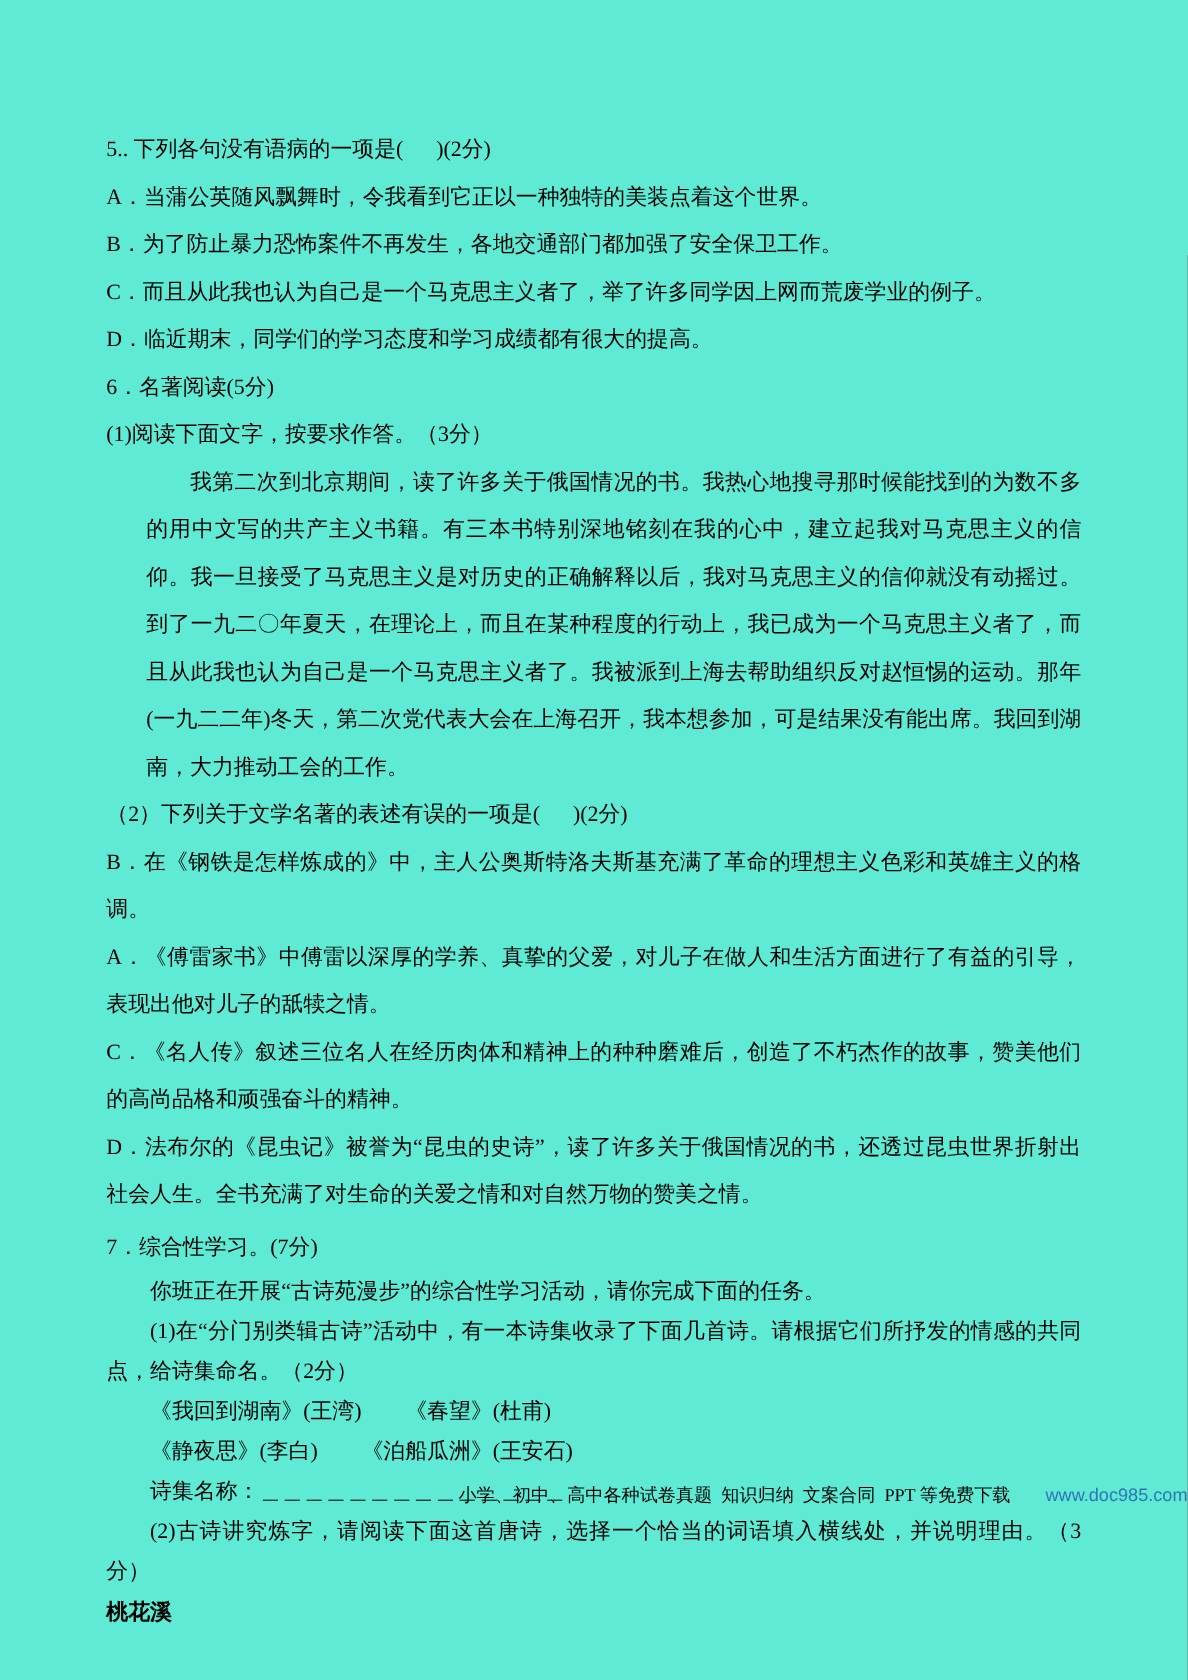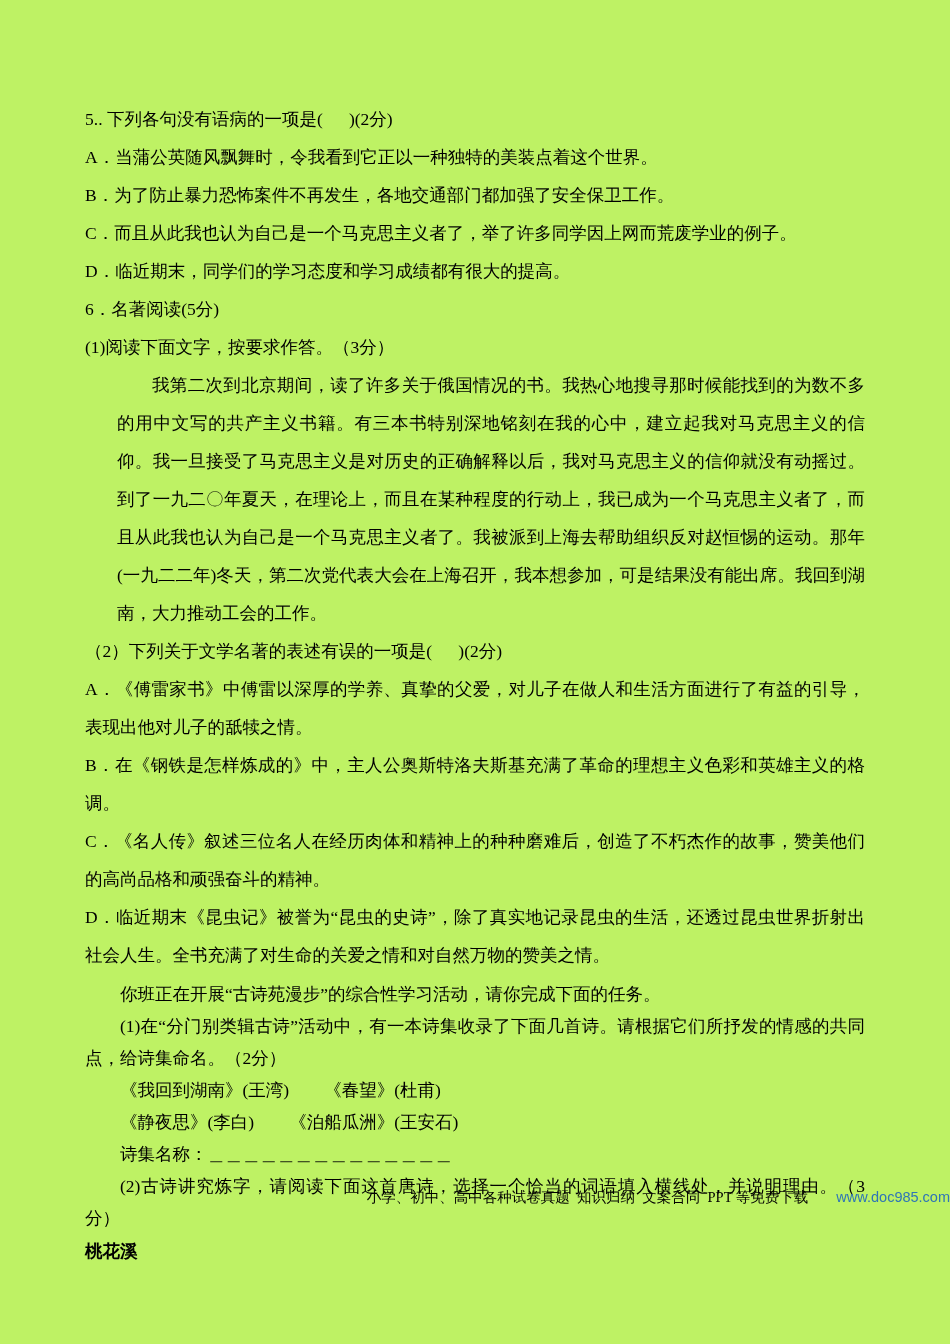--- a/index.html
+++ b/index.html
@@ -1,21 +1,21 @@
 <!DOCTYPE html>
 <html><head>
 <meta charset="utf-8">
 <style>
   html, body { margin: 0; padding: 0; background: #8a8a8a; }
   .page {
     position: relative;
     width: 950px;
     height: 1344px;
     margin: 0 auto;
-    background: #bef264;
+    background: #5eead4;
     font-family: "Liberation Serif", "DejaVu Serif", serif;
     color: #000000;
     overflow: hidden;
   }
   .content {
     position: absolute;
     left: 85px;
     top: 100px;
     width: 780px;
     font-size: 17.5px;
@@ -71,26 +71,27 @@
     <div class="line">5.. 下列各句没有语病的一项是(      )(2分)</div>
     <div class="block">A．当蒲公英随风飘舞时，令我看到它正以一种独特的美装点着这个世界。</div>
     <div class="block">B．为了防止暴力恐怖案件不再发生，各地交通部门都加强了安全保卫工作。</div>
     <div class="block">C．而且从此我也认为自己是一个马克思主义者了，举了许多同学因上网而荒废学业的例子。</div>
     <div class="block">D．临近期末，同学们的学习态度和学习成绩都有很大的提高。</div>
 
     <div class="line">6．名著阅读(5分)</div>
     <div class="line">(1)阅读下面文字，按要求作答。（3分）</div>
     <div class="passage">我第二次到北京期间，读了许多关于俄国情况的书。我热心地搜寻那时候能找到的为数不多的用中文写的共产主义书籍。有三本书特别深地铭刻在我的心中，建立起我对马克思主义的信仰。我一旦接受了马克思主义是对历史的正确解释以后，我对马克思主义的信仰就没有动摇过。到了一九二〇年夏天，在理论上，而且在某种程度的行动上，我已成为一个马克思主义者了，而且从此我也认为自己是一个马克思主义者了。我被派到上海去帮助组织反对赵恒惕的运动。那年(一九二二年)冬天，第二次党代表大会在上海召开，我本想参加，可是结果没有能出席。我回到湖南，大力推动工会的工作。</div>
     <div class="line">（2）下列关于文学名著的表述有误的一项是(      )(2分)</div>
+    <div class="block">B．在《钢铁是怎样炼成的》中，主人公奥斯特洛夫斯基充满了革命的理想主义色彩和英雄主义的格调。</div>
     <div class="block">A．《傅雷家书》中傅雷以深厚的学养、真挚的父爱，对儿子在做人和生活方面进行了有益的引导，表现出他对儿子的舐犊之情。</div>
-    <div class="block">B．在《钢铁是怎样炼成的》中，主人公奥斯特洛夫斯基充满了革命的理想主义色彩和英雄主义的格调。</div>
     <div class="block">C．《名人传》叙述三位名人在经历肉体和精神上的种种磨难后，创造了不朽杰作的故事，赞美他们的高尚品格和顽强奋斗的精神。</div>
-    <div class="block">D．临近期末《昆虫记》被誉为“昆虫的史诗”，除了真实地记录昆虫的生活，还透过昆虫世界折射出社会人生。全书充满了对生命的关爱之情和对自然万物的赞美之情。</div>
+    <div class="block">D．法布尔的《昆虫记》被誉为“昆虫的史诗”，读了许多关于俄国情况的书，还透过昆虫世界折射出社会人生。全书充满了对生命的关爱之情和对自然万物的赞美之情。</div>
 
     <div class="tight sect7">
+      <div class="line" style="line-height:38px;">7．综合性学习。(7分)</div>
       <div class="block indent">你班正在开展“古诗苑漫步”的综合性学习活动，请你完成下面的任务。</div>
       <div class="block indent">(1)在“分门别类辑古诗”活动中，有一本诗集收录了下面几首诗。请根据它们所抒发的情感的共同点，给诗集命名。（2分）</div>
       <div class="line indent">《我回到湖南》(王湾)　　《春望》(杜甫)</div>
       <div class="line indent">《静夜思》(李白)　　《泊船瓜洲》(王安石)</div>
       <div class="line indent">诗集名称：＿＿＿＿＿＿＿＿＿＿＿＿＿＿</div>
       <div class="block indent">(2)古诗讲究炼字，请阅读下面这首唐诗，选择一个恰当的词语填入横线处，并说明理由。（3分）</div>
       <div class="poem-title">桃花溪</div>
     </div>
 
   </div>

